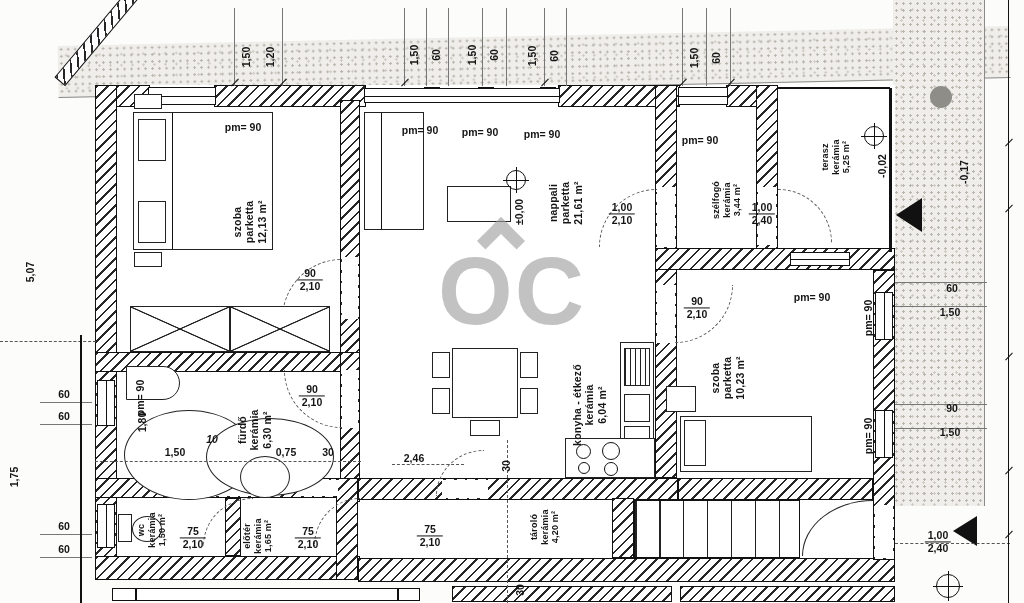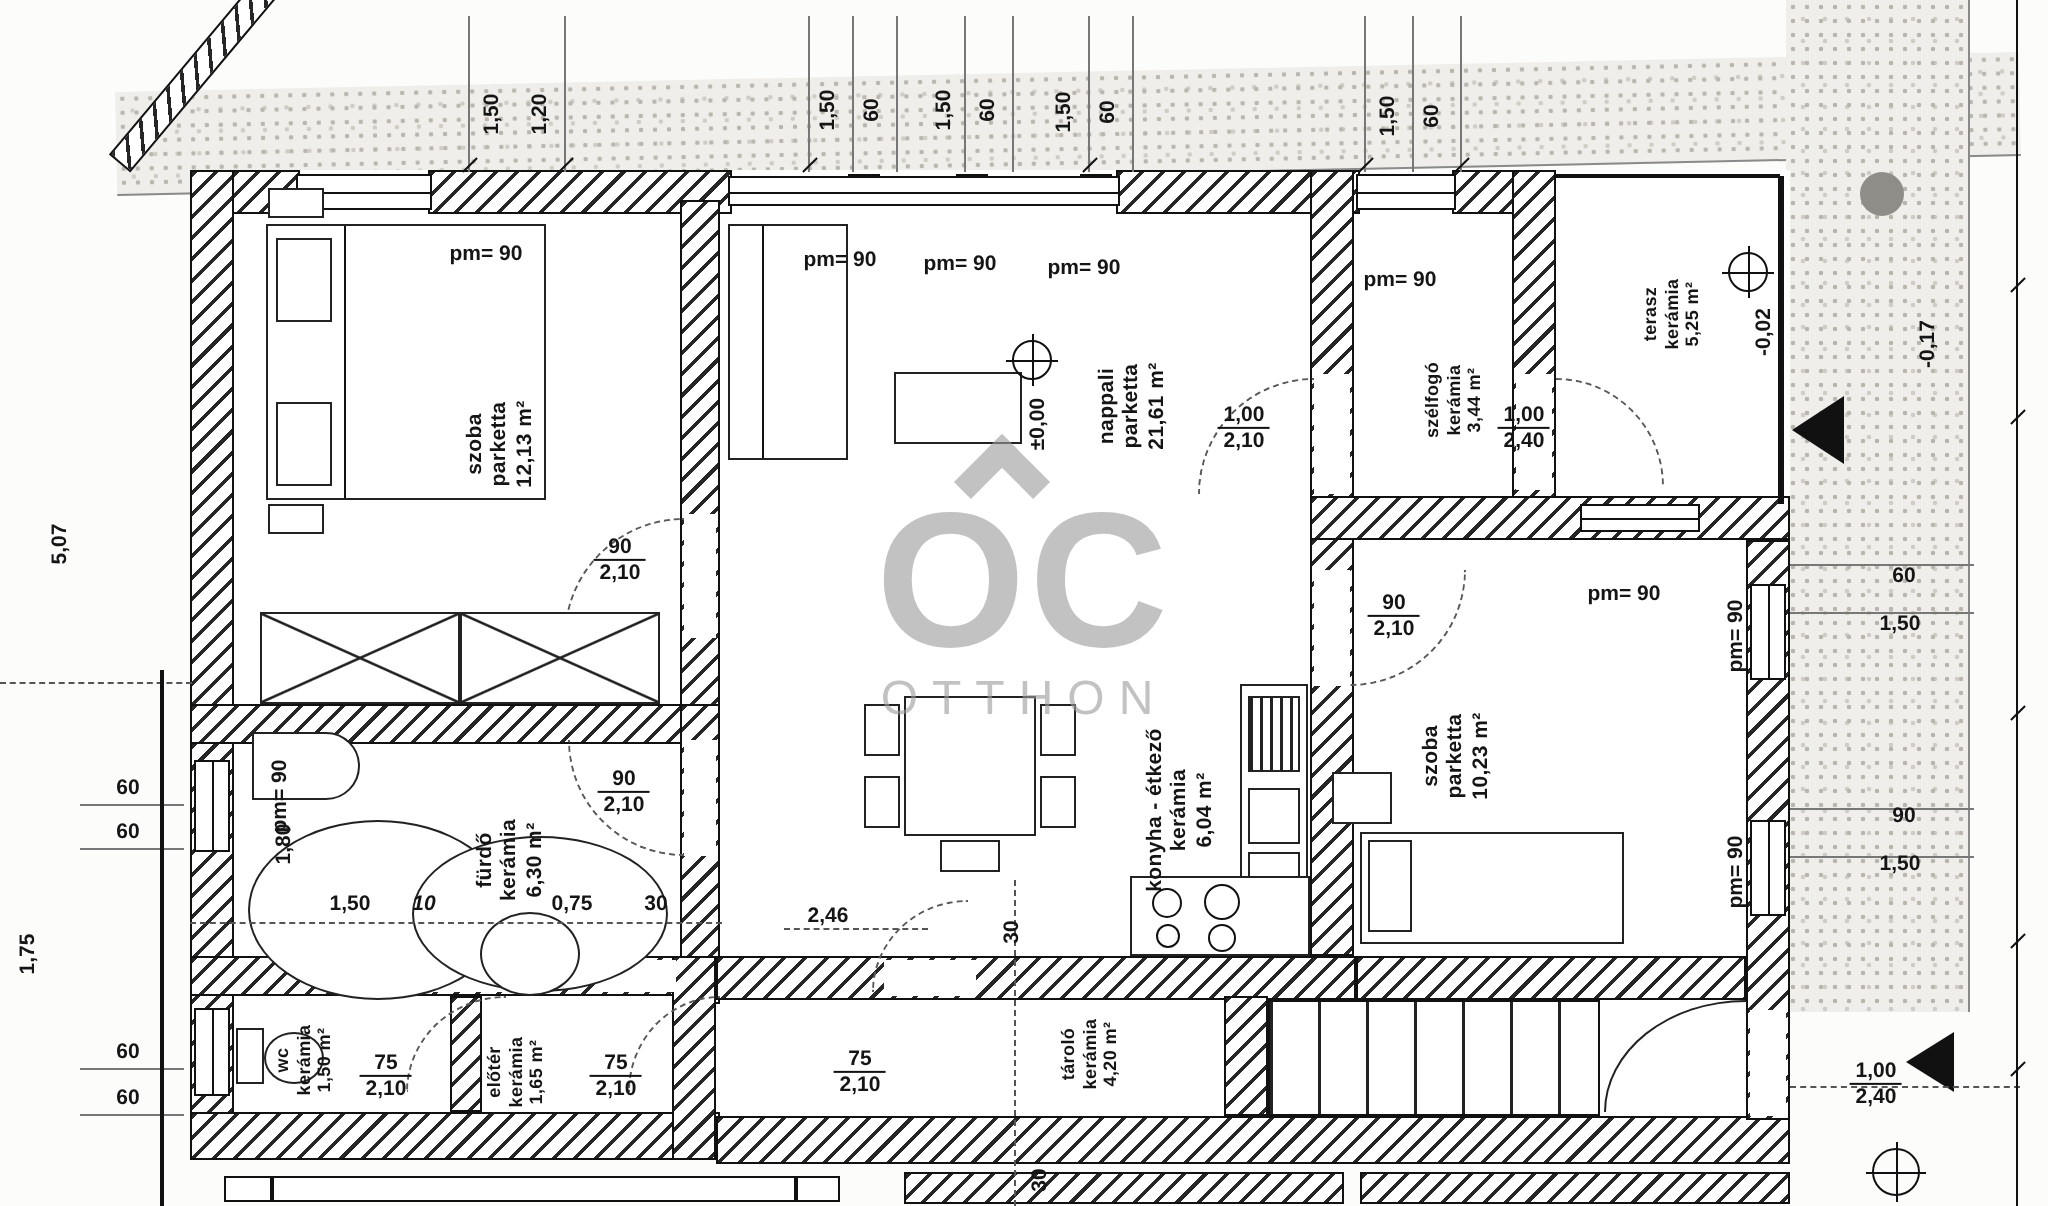--- a/index.html
+++ b/index.html
@@ -212,21 +212,20 @@
   <div class="abs tick" style="left:230px;top:82px;"></div>
   <div class="abs tick" style="left:278px;top:82px;"></div>
   <div class="abs tick" style="left:400px;top:82px;"></div>
   <div class="abs tick" style="left:540px;top:82px;"></div>
   <div class="abs tick" style="left:678px;top:82px;"></div>
   <div class="abs tick" style="left:726px;top:82px;"></div>
 
   <div class="abs roof" style="left:484px;top:224px;"></div>
   <div class="abs wm" style="left:432px;top:248px;width:160px;">
     <div class="logo">OC</div>
-    <div class="w1">OTTHON</div>
   </div>
 
   <div class="abs rlabel" style="left:250px;top:222px;">
     <span>szoba</span>
     <span>parketta</span>
     <span>12,13 m²</span>
   </div>
   <div class="abs rlabel" style="left:566px;top:203px;">
     <span>nappali</span>
     <span>parketta</span>
@@ -342,21 +341,21 @@
   <div class="abs dim" style="left:64px;top:526px;">60</div>
   <div class="abs dim" style="left:64px;top:549px;">60</div>
 
   <div class="abs dim" style="left:952px;top:288px;">60</div>
   <div class="abs dim" style="left:950px;top:312px;">1,50</div>
   <div class="abs dim" style="left:952px;top:408px;">90</div>
   <div class="abs dim" style="left:950px;top:432px;">1,50</div>
 
   <div class="abs dim v" style="left:142px;top:422px;">1,80</div>
   <div class="abs dim" style="left:175px;top:452px;">1,50</div>
-  <div class="abs dim" style="left:212px;top:452px;font-style:italic;">10</div>
+  <div class="abs dim" style="left:212px;top:439px;font-style:italic;">10</div>
   <div class="abs dim" style="left:286px;top:452px;">0,75</div>
   <div class="abs dim" style="left:328px;top:452px;">30</div>
 
   <div class="abs dim" style="left:414px;top:458px;">2,46</div>
   <div class="abs dim v" style="left:506px;top:466px;">30</div>
   <div class="abs dim v" style="left:520px;top:590px;">30</div>
 
 </div>
 
 </body></html>

